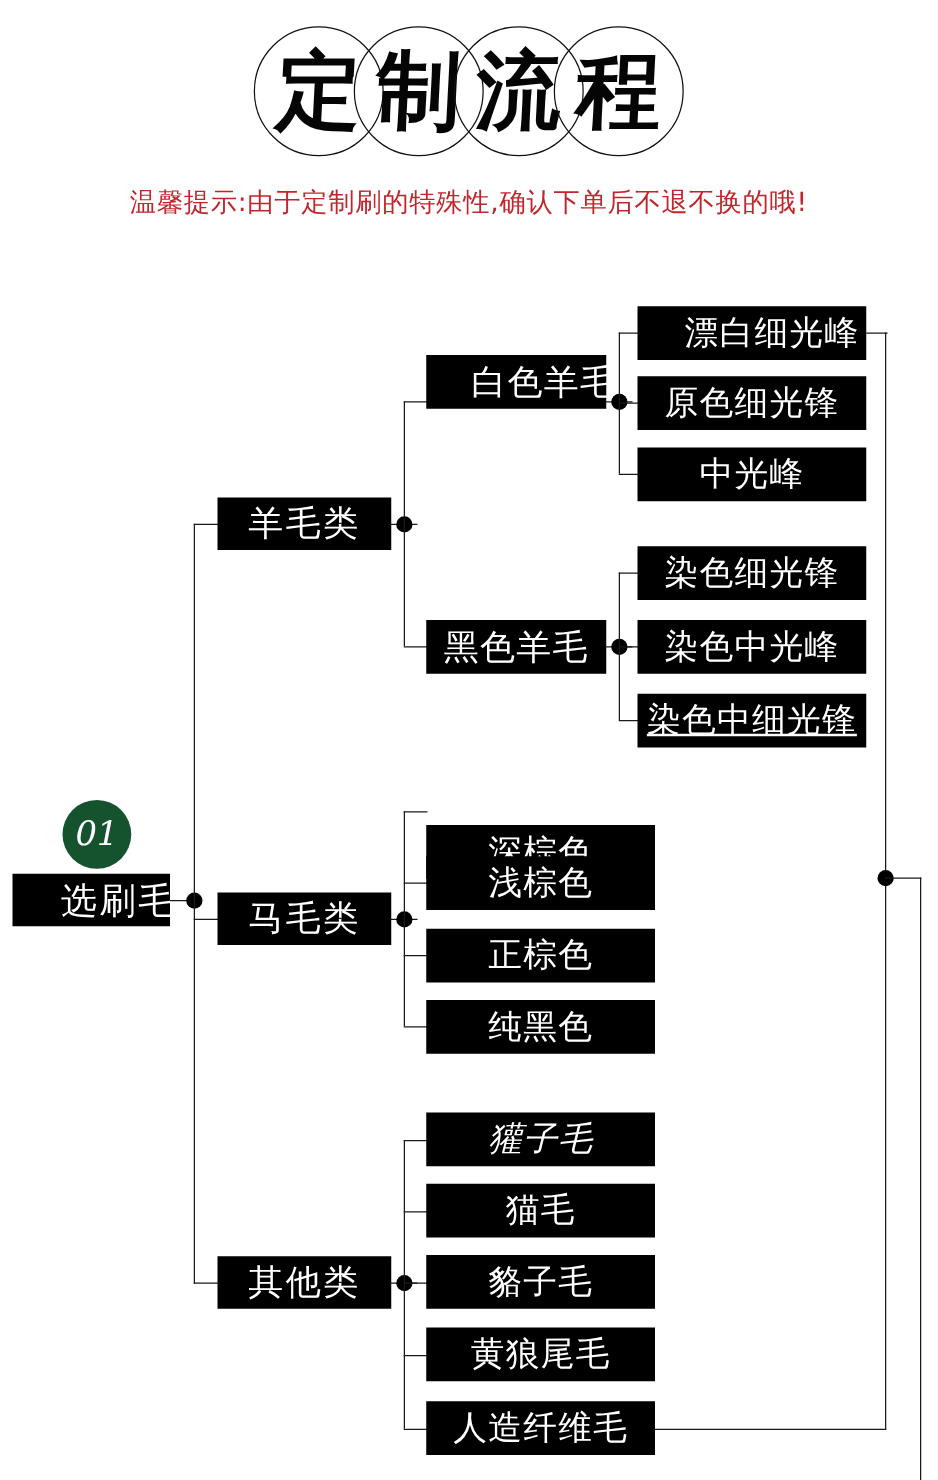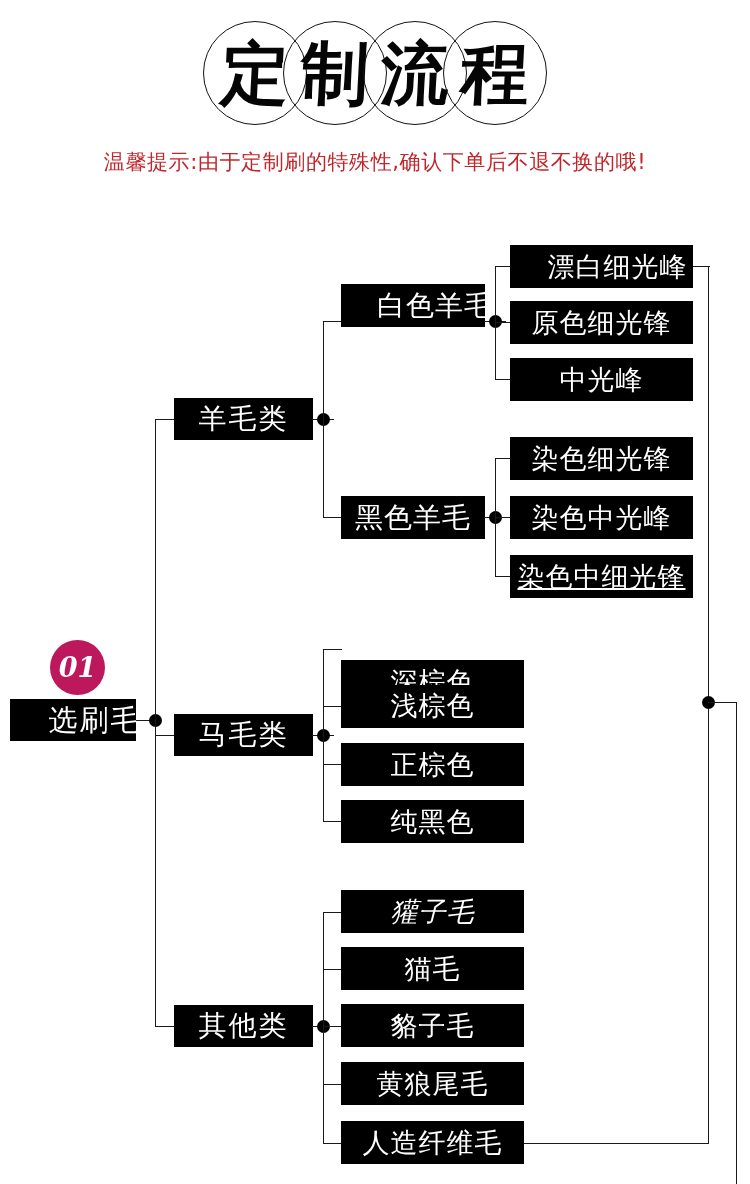--- a/index.html
+++ b/index.html
@@ -87,26 +87,26 @@
     border-radius:50%;
     background:#000000;
   }
 
   
   #step-badge{
     position:absolute;
     left:50px; top:640px;
     width:55px;height:55px;
     border-radius:50%;
-    background:#be185d;
+    background:#14532d;
     color:#ffffff;
     display:flex;align-items:center;justify-content:center;
     font-family:"DejaVu Serif","Liberation Serif",serif;
     font-style:italic;
-    font-weight:bold;
+    font-weight:normal;
     font-size:27px;
     letter-spacing:0px;
   }
 </style>
 </head>
 <body>
 
 <div id="page">
 
   <div id="header-title">

